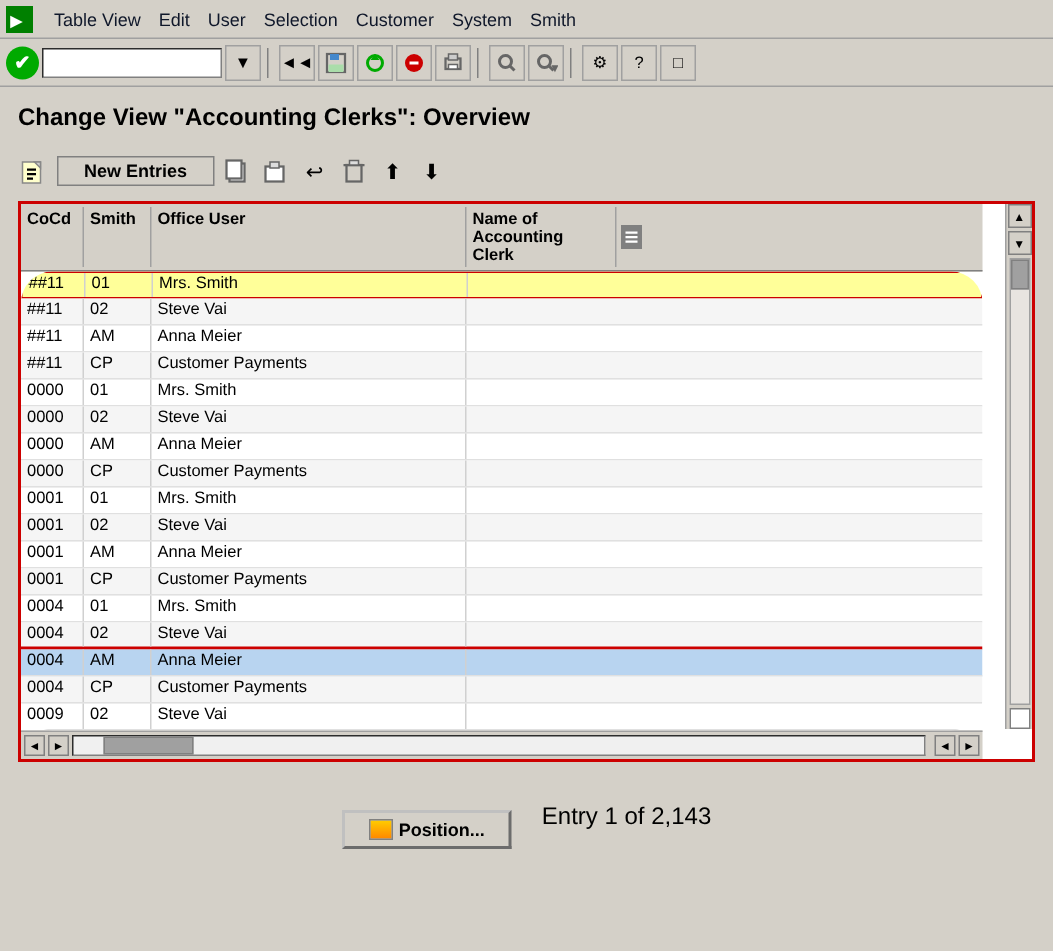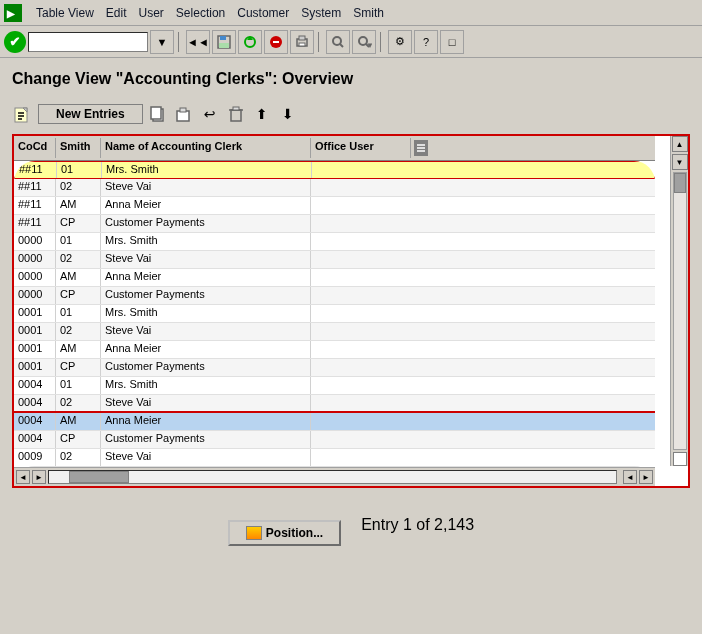--- a/index.html
+++ b/index.html
@@ -368,22 +368,22 @@
     </div>
     <div class="action-icon">⬆</div>
     <div class="action-icon">⬇</div>
   </div>
 
   <div class="table-container" style="position:relative; padding-right:33px;">
 
     <div class="table-header">
       <div class="col-header">CoCd</div>
       <div class="col-header">Smith</div>
+      <div class="col-header">Office User</div>
       <div class="col-header">Name of Accounting Clerk</div>
-      <div class="col-header">Office User</div>
       <div class="col-header" style="display:flex;align-items:center;justify-content:center;">
         <div style="width:16px;height:16px;background:#808080;display:flex;align-items:center;justify-content:center;">
           <svg width="14" height="14" viewBox="0 0 14 14">
             <line x1="3" y1="4" x2="11" y2="4" stroke="white" stroke-width="1.5"></line>
             <line x1="3" y1="7" x2="11" y2="7" stroke="white" stroke-width="1.5"></line>
             <line x1="3" y1="10" x2="11" y2="10" stroke="white" stroke-width="1.5"></line>
           </svg>
         </div>
       </div>
     </div>

